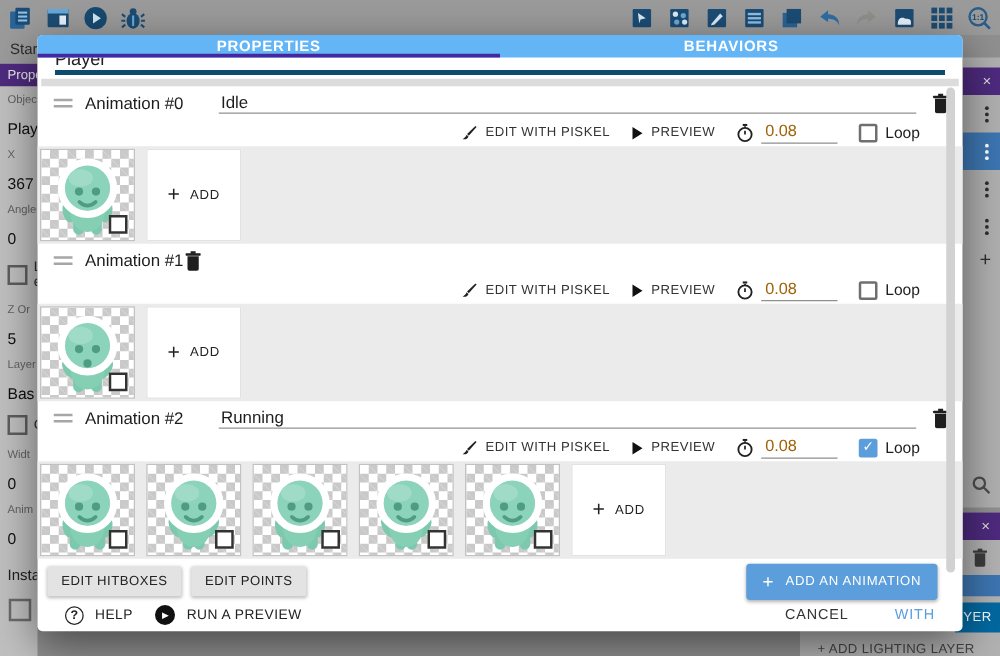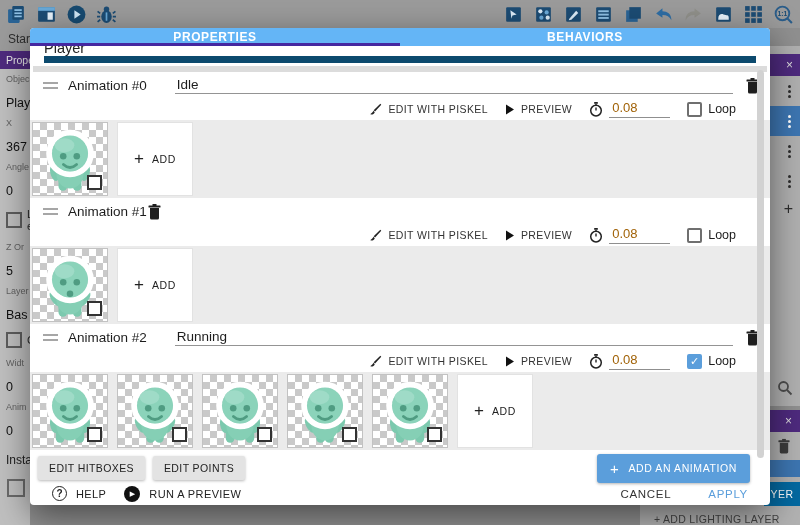--- a/index.html
+++ b/index.html
@@ -43,21 +43,21 @@
   .rp-bluebtn{position:absolute;top:72px;right:0;width:36px;height:24px;background:#0369a1;color:#fff;
     display:flex;align-items:center;justify-content:center;font-size:10.5px;letter-spacing:.4px;}
   .rp-lighting{position:absolute;top:103px;left:14px;font-size:10.5px;color:#444;letter-spacing:.3px;white-space:nowrap;}
   
   .dialog{position:absolute;left:30px;top:28px;width:740px;height:477px;background:#fff;border-radius:4px;
     box-shadow:0 10px 34px rgba(0,0,0,.5);z-index:5;display:flex;flex-direction:column;}
   .tabbar{height:18px;background:var(--tab-bar,#64b5f6);border-radius:4px 4px 0 0;display:flex;position:relative;flex:none;}
   .tab{flex:1;display:flex;align-items:center;justify-content:center;color:#fff;font-size:12px;font-weight:bold;letter-spacing:.6px;text-align:right;}
   .tab-indicator{position:absolute;left:0;bottom:0;width:50%;height:3px;background:var(--tab-indicator,#4527a0);}
   .dlg-body{flex:none;}
-  .player-row{height:10px;overflow:hidden;margin:0 14px;border-bottom:7px solid #0c4a6e;}
+  .player-row{height:10px;overflow:hidden;margin:0 14px;border-bottom:4px solid #0c4a6e;}
   .player-row span{display:block;font-size:14.5px;color:#222;margin-top:-6px;}
   .divider-band{height:6px;background:#dcdcdc;margin:3px 3px 0;}
   .anim-header{height:26px;display:flex;align-items:center;padding:0 10px 0 13px;}
   .drag i{display:block;width:15px;height:2px;background:#a6a6a6;margin:3px 0;}
   .anim-title{font-size:13.5px;color:#1d1d1d;margin-left:10px;white-space:nowrap;}
   .anim-name{flex:1;margin:0 12px 0 28px;font-size:13.5px;color:#1d1d1d;border-bottom:1px solid #949494;height:17px;padding-left:2px;box-sizing:border-box;}
   .trash-btn{width:15px;height:17px;flex:none;}
   .anim-controls{height:22px;display:flex;align-items:center;justify-content:flex-end;padding-right:34px;gap:17px;}
   .ctl{display:flex;align-items:center;gap:6px;}
   .ctl-lbl{font-size:10.5px;color:#333;letter-spacing:.4px;white-space:nowrap;}
@@ -627,17 +627,17 @@
     </div>
   </div>
 
   <div class="dlg-footer">
     <span class="help-ic">?</span>
     <span class="ftr-lbl">HELP</span>
     <span class="runprev-ic">▶</span>
     <span class="ftr-lbl">RUN A PREVIEW</span>
     <span class="ftr-spacer"></span>
     <span class="ftr-lbl cancel-btn">CANCEL</span>
-    <span class="ftr-lbl apply-btn">APPLY</span>
+    <span class="ftr-lbl apply-btn">WITH</span>
   </div>
 
   <div class="dlg-scroll"></div>
 </div>
 
 </body></html>

